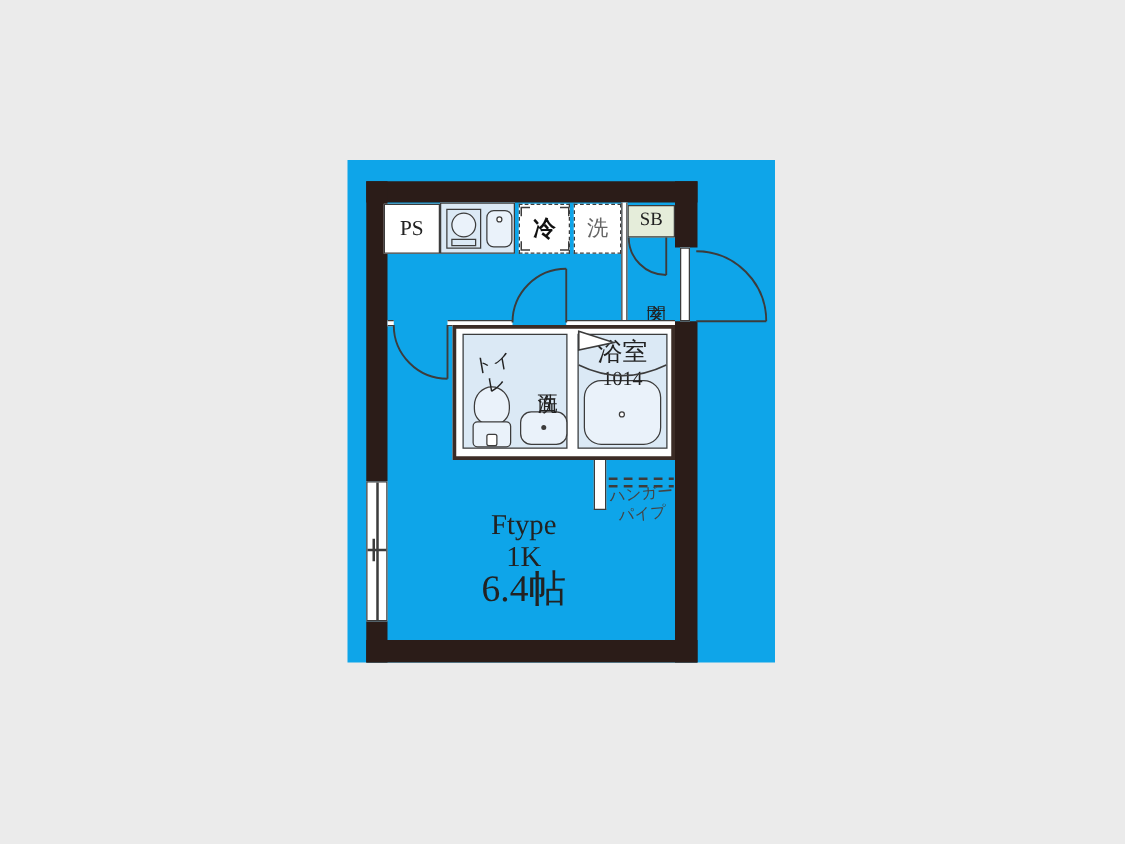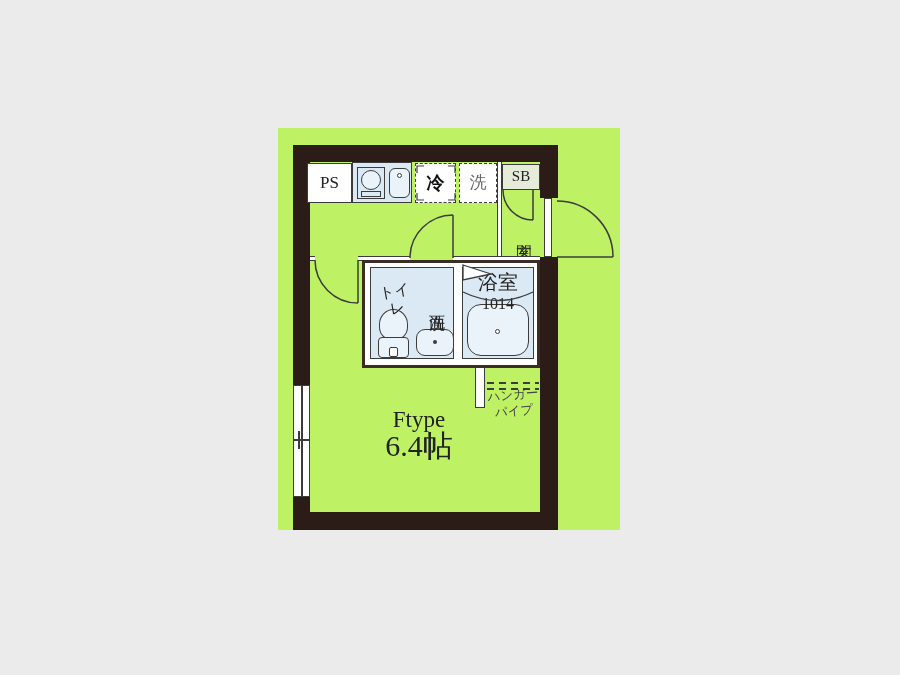--- a/index.html
+++ b/index.html
@@ -8,21 +8,21 @@
     --line:#3c3c3c;
     --room-blue:#dbe9f5;
     --fixture-blue:#eaf2fa;
     --shoebox-green:#e5edda;
     --page-bg:#ebebeb;
     --text:#222222;
   }
   html,body{margin:0;padding:0;}
   body{font-family:"Liberation Serif","DejaVu Serif",serif;}
   .page{position:relative;width:900px;height:675px;background:var(--page-bg);overflow:hidden;}
-  .canvas{position:absolute;left:278px;top:128px;width:342px;height:402px;background:#bef264;}
+  .canvas{position:absolute;left:278px;top:128px;width:342px;height:402px;background:#0ea5e9;}
   .abs{position:absolute;box-sizing:border-box;}
   .wall{background:var(--wall);}
   .thinwall-h{background:#fff;border-top:1.5px solid var(--line);border-bottom:1.5px solid var(--line);}
   .thinwall-v{background:#fff;border-left:1.5px solid var(--line);border-right:1.5px solid var(--line);}
   .box{border:1.5px solid var(--line);background:#fff;display:flex;align-items:center;justify-content:center;color:var(--text);}
   .dashed{border:1.5px dashed var(--line);background:#fff;}
   .room{border:1.5px solid var(--line);background:var(--room-blue);}
   .lbl{color:var(--text);text-align:center;line-height:1.15;}
   .vert{writing-mode:vertical-rl;text-orientation:upright;letter-spacing:1px;}
   .fixture{border:1.4px solid var(--line);background:var(--fixture-blue);}
@@ -105,20 +105,21 @@
     <div class="abs lbl" style="left:212px;top:276px;width:48px;font-size:12.5px;color:#444;transform:rotate(-5deg);">パイプ</div>
 
     <div class="abs" style="left:15px;top:257px;width:17px;height:112px;background:#fff;border:1px solid var(--line);box-sizing:border-box;">
       <div class="abs" style="left:7px;top:0;width:1.5px;height:110px;background:var(--line);"></div>
       <div class="abs" style="left:0;top:53px;width:15px;height:1.5px;background:var(--line);"></div>
       <div class="abs" style="left:4px;top:45px;width:1.5px;height:18px;background:var(--line);"></div>
     </div>
 
     <div class="abs" style="left:61px;top:279px;width:160px;">
       <div class="lbl" style="font-size:23px;line-height:26px;font-family:Liberation Serif, serif;">Ftype</div>
+      <div class="lbl" style="font-size:23px;line-height:26px;">1K</div>
       <div class="lbl" style="font-size:30px;line-height:26px;">6.4帖</div>
     </div>
 
     <svg class="overlay" width="342" height="402" viewBox="0 0 342 402">
 
       <path class="ln" d="M80,132 V175"></path>
       <path class="ln" d="M37,132 A43,43 0 0 0 80,175"></path>
 
       <path class="ln" d="M175,130 V87"></path>
       <path class="ln" d="M132,130 A43,43 0 0 1 175,87"></path>

